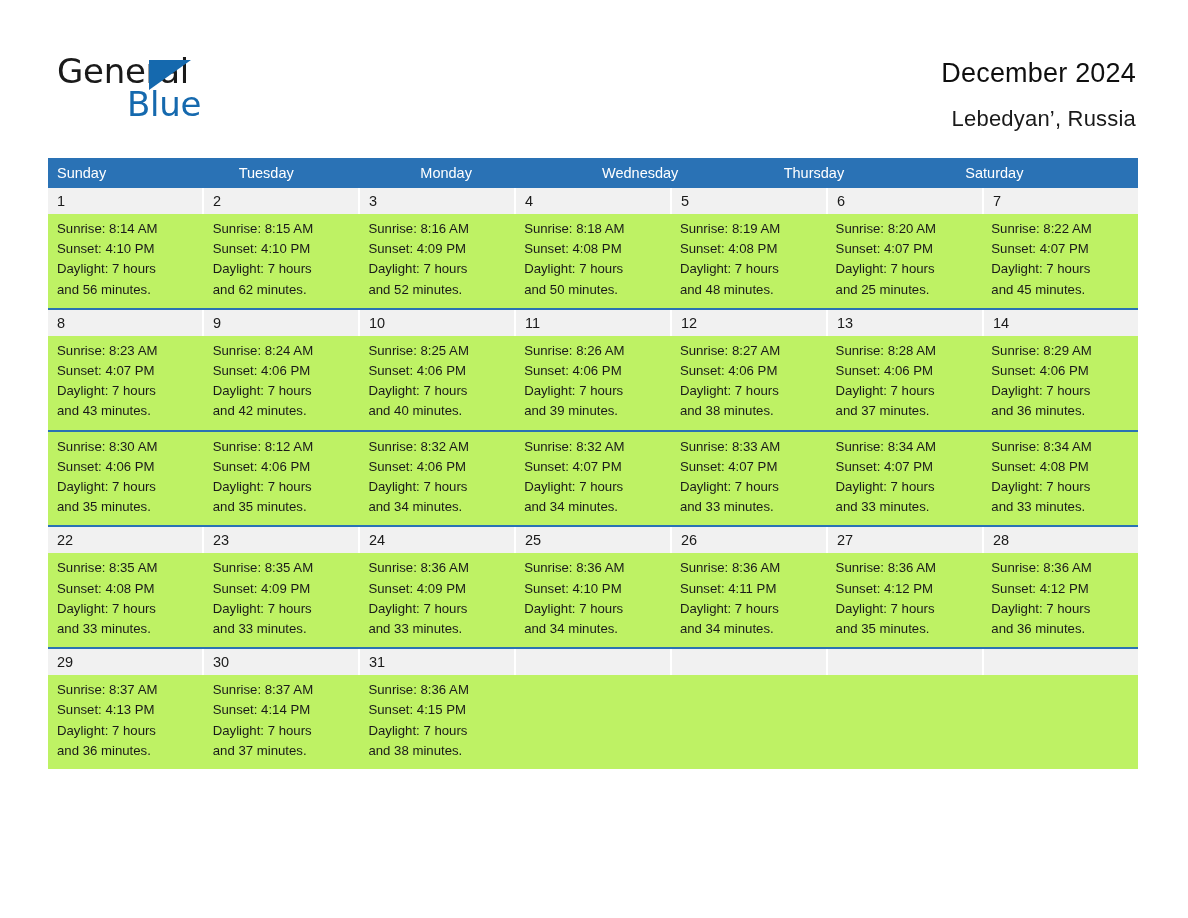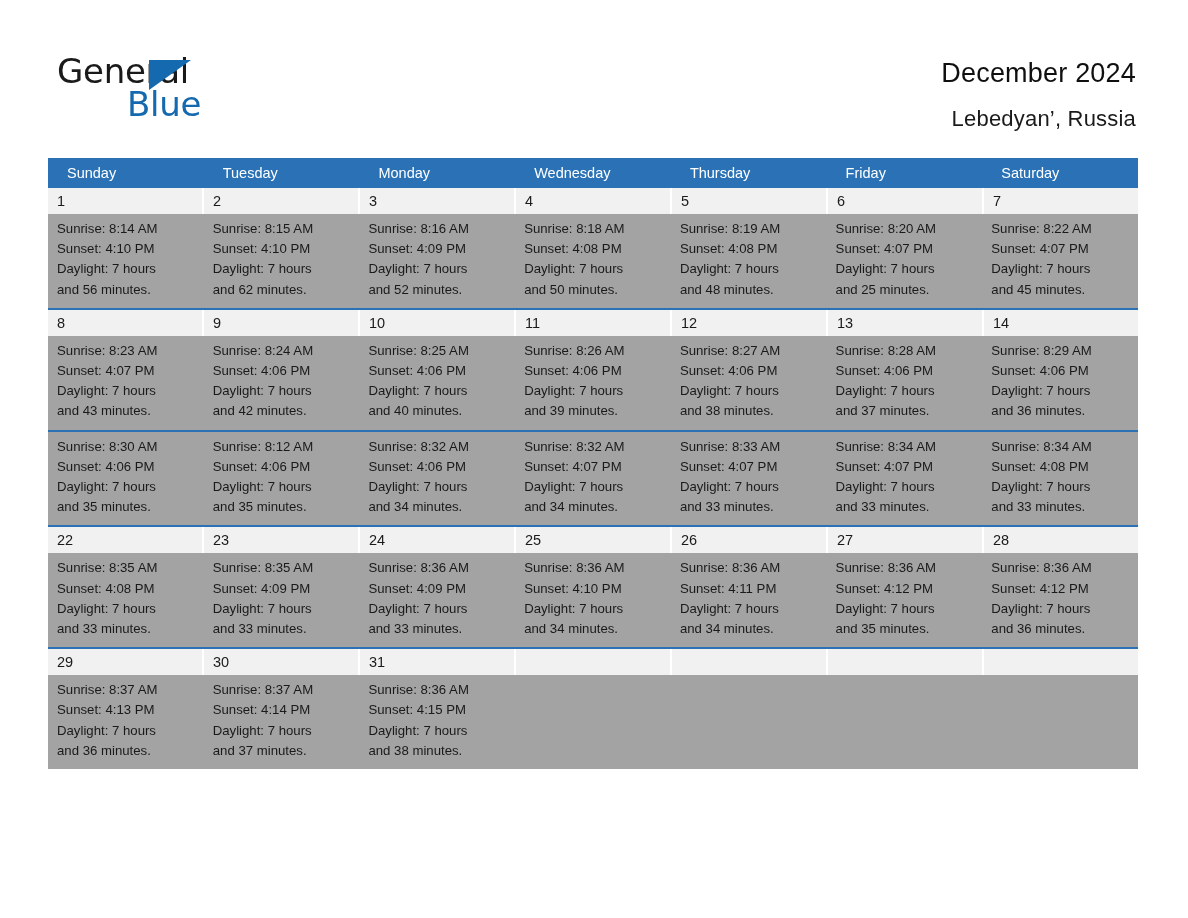--- a/index.html
+++ b/index.html
@@ -103,21 +103,21 @@
   .weekday-row {
     display: flex;
     background: #2a72b5;
     height: 30px;
   }
   .weekday {
     flex: 1 1 0;
     color: #ffffff;
     font-size: 14.5px;
     line-height: 30px;
-    padding-left: 19px;
+    padding-left: 9px;
     box-sizing: border-box;
     white-space: nowrap;
     overflow: hidden;
   }
 
   .week {
     position: relative;
   }
   .week + .week {
     border-top: 2px solid #2a72b5;
@@ -137,21 +137,21 @@
     color: #1a1a1a;
     border-right: 2px solid #ffffff;
   }
   .datecell:last-child {
     border-right: none;
   }
 
   .week-bodyrow {
     display: flex;
     min-height: 92px;
-    background: #a3a3a3;
+    background: #bef264;
   }
   .daycell {
     flex: 1 1 0;
     box-sizing: border-box;
     padding: 5px 9px 8px 9px;
   }
   .dayline {
     font-size: 13.2px;
     line-height: 20.2px;
     color: #1a1a1a;
@@ -178,21 +178,20 @@
 
   </div>
 
   <div class="calendar">
     <div class="weekday-row">
         <div class="weekday">Sunday</div>
         <div class="weekday">Tuesday</div>
         <div class="weekday">Monday</div>
         <div class="weekday">Wednesday</div>
         <div class="weekday">Thursday</div>
-        <div class="weekday">Friday</div>
         <div class="weekday">Saturday</div>
       </div>
     <div class="weeks">
         <div class="week">
           <div class="week-datebar">
             <div class="datecell">1</div>
             <div class="datecell">2</div>
             <div class="datecell">3</div>
             <div class="datecell">4</div>
             <div class="datecell">5</div>

